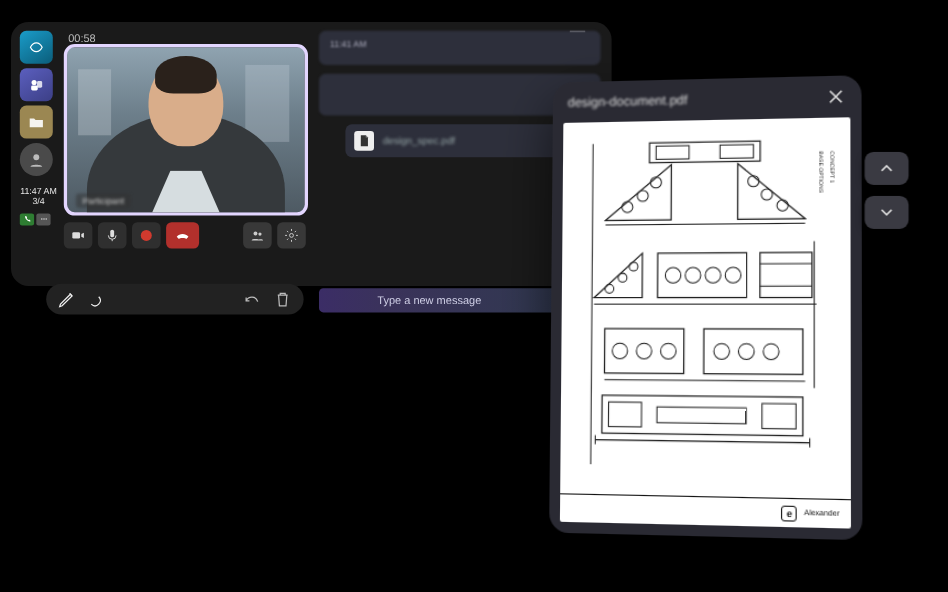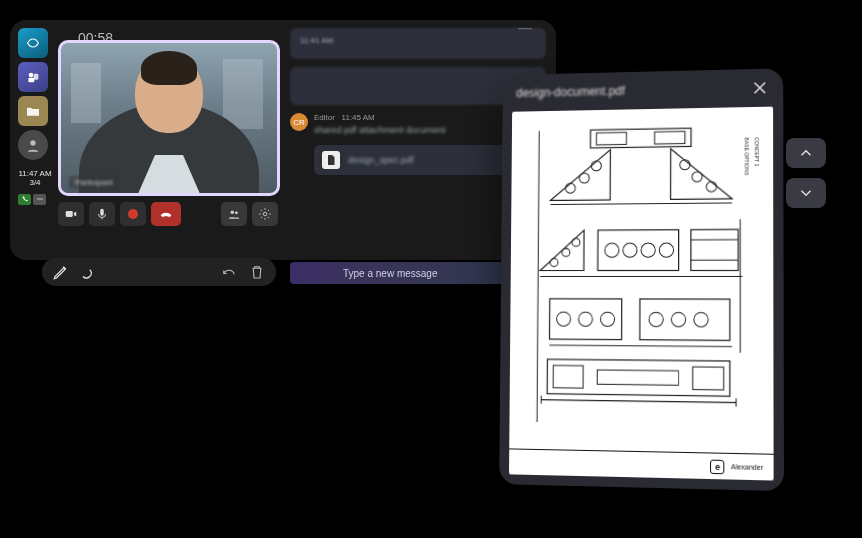--- a/index.html
+++ b/index.html
@@ -326,21 +326,21 @@
     <div class="dock-mini grey">
       <svg width="8" height="8" viewBox="0 0 24 24">
           <circle cx="6" cy="12" r="2" fill="#ddd"></circle>
           <circle cx="12" cy="12" r="2" fill="#ddd"></circle>
           <circle cx="18" cy="12" r="2" fill="#ddd"></circle>
         </svg>
     </div>
   </div>
 </div>
 
-<div class="video-time" style="position:absolute;left:78px;top:30px;color:#bbb;font-size:14px;">00:58</div>
+<div class="video-time" style="position:absolute;left:62px;top:30px;color:#bbb;font-size:10px;">00:58</div>
 <div class="video-panel">
   <div class="bg-blocks"></div>
   <div class="person">
     <div class="shirt"></div>
   </div>
   <div class="head">
       <div class="hair"></div>
     </div>
   <div class="video-name-tag">Participant</div>
 </div>
@@ -381,31 +381,20 @@
       </svg>
   </div>
 </div>
 
 <div class="chat-panel">
   <div class="chat-msg">
     <div class="time">11:41 AM</div>
     <div style="height:6px"></div>
   </div>
   <div class="chat-msg long"></div>
-  <div class="chat-row">
-    <div class="chat-avatar">CR</div>
-    <div style="flex:1">
-      <div class="chat-meta">
-        <span>Editor</span>
-        &nbsp;
-        <span>11:45 AM</span>
-      </div>
-      <div class="chat-body">shared pdf attachment document</div>
-    </div>
-  </div>
   <div class="attach-row">
     <div class="attach-icon">
       <svg width="12" height="12" viewBox="0 0 24 24">
           <path d="M6 2h9l4 4v16H6z" fill="#333"></path>
           <path d="M15 2v4h4" fill="#888"></path>
         </svg>
     </div>
     <div class="attach-name">design_spec.pdf</div>
   </div>
 </div>

